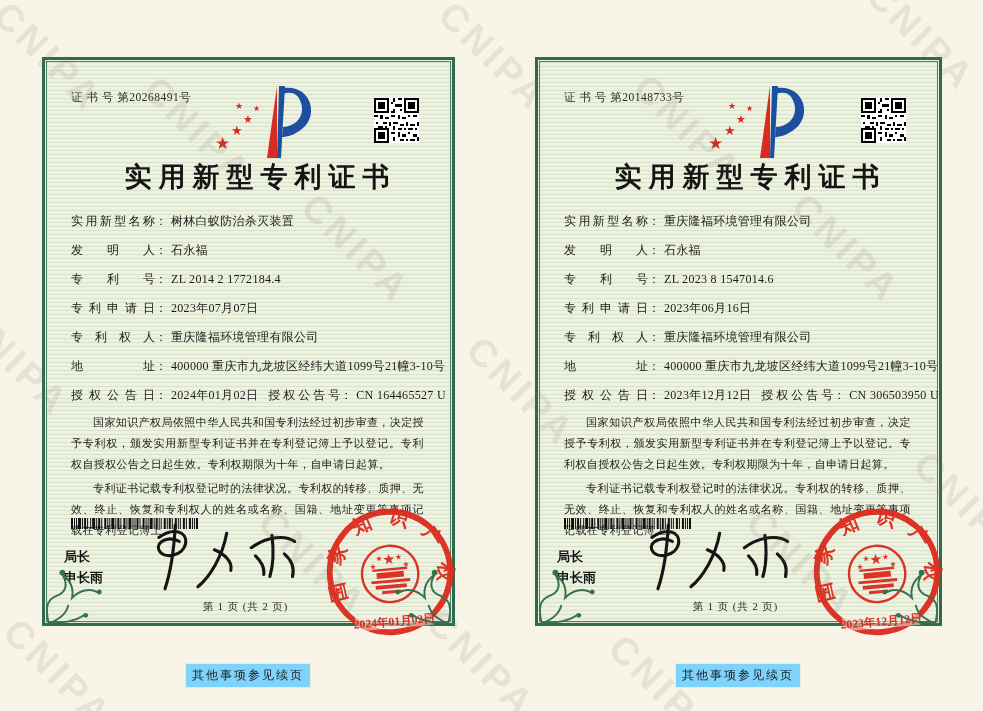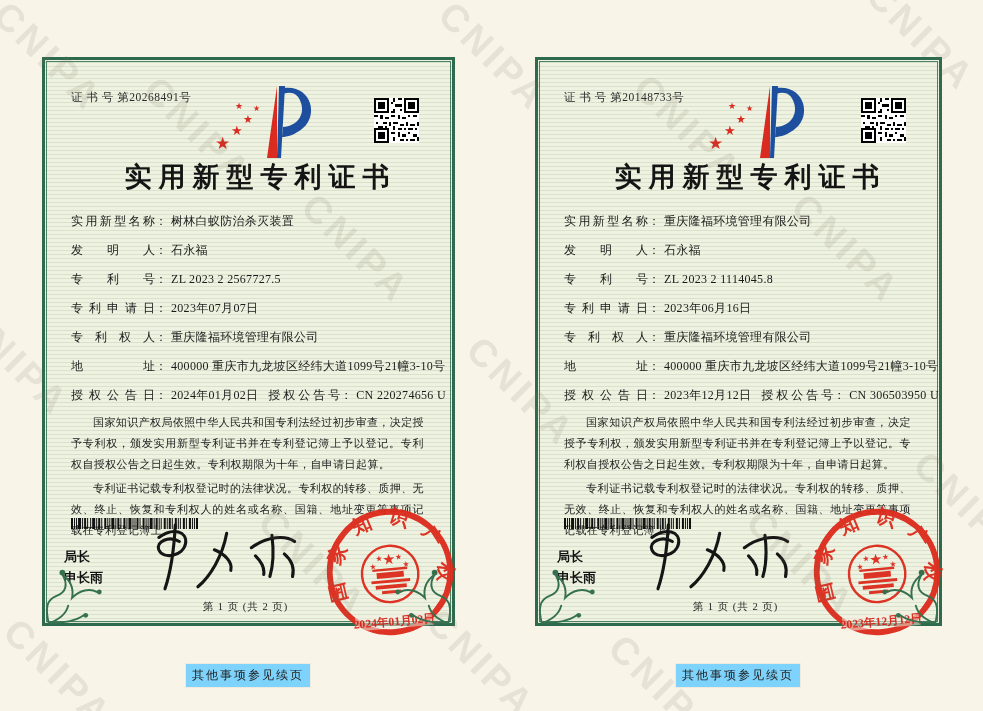--- a/index.html
+++ b/index.html
@@ -116,26 +116,26 @@
         <rect x="2" y="16" width="3" height="3"></rect>
       <path d="M9,0h1v2h-1zM11,0h2v1h-2zM8,2h1v1h-1zM10,3h3v1h-3zM9,5h1v2h-1zM12,5h1v1h-1zM8,6h1v1h-1zM0,8h2v1h-2zM3,8h1v2h-1zM5,9h2v1h-2zM8,8h2v1h-2zM11,8h1v2h-1zM13,9h2v1h-2zM16,8h1v1h-1zM18,8h2v1h-2zM1,11h1v1h-1zM4,11h2v1h-2zM7,11h1v2h-1zM9,11h2v1h-2zM12,12h2v1h-2zM15,11h1v2h-1zM17,12h2v1h-2zM20,11h1v2h-1zM2,13h2v1h-2zM5,13h1v1h-1zM9,13h1v2h-1zM11,14h2v1h-2zM14,14h1v1h-1zM16,14h2v1h-2zM19,14h1v1h-1zM8,16h2v1h-2zM11,16h1v2h-1zM13,17h2v1h-2zM16,16h1v1h-1zM18,17h2v1h-2zM9,18h1v2h-1zM12,19h2v1h-2zM15,19h1v1h-1zM17,19h2v1h-2zM20,18h1v2h-1z"></path>
     </g>
   </svg>
 
   <div class="title">实用新型专利证书</div>
 
   <div class="fields">
     <div class="frow"><span class="flabel">实用新型名称</span><span class="fcolon">：</span><span class="fvalue">树林白蚁防治杀灭装置</span></div>
     <div class="frow"><span class="flabel">发明人</span><span class="fcolon">：</span><span class="fvalue">石永福</span></div>
-    <div class="frow"><span class="flabel">专利号</span><span class="fcolon">：</span><span class="fvalue">ZL 2023 2 2567727.5</span></div>
+    <div class="frow"><span class="flabel">专利号</span><span class="fcolon">：</span><span class="fvalue">ZL 2014 2 1772184.4</span></div>
     <div class="frow"><span class="flabel">专利申请日</span><span class="fcolon">：</span><span class="fvalue">2023年07月07日</span></div>
     <div class="frow"><span class="flabel">专利权人</span><span class="fcolon">：</span><span class="fvalue">重庆隆福环境管理有限公司</span></div>
     <div class="frow"><span class="flabel">地址</span><span class="fcolon">：</span><span class="fvalue">400000 重庆市九龙坡区经纬大道1099号21幢3-10号</span></div>
     <div class="frow">
-      <span class="flabel">授权公告日</span><span class="fcolon">：</span><span class="fvalue">2024年01月02日</span><span class="grant-gap"></span><span class="flabel fl2">授权公告号</span><span class="fcolon">：</span><span class="fvalue">CN 220274656 U</span>
+      <span class="flabel">授权公告日</span><span class="fcolon">：</span><span class="fvalue">2024年01月02日</span><span class="grant-gap"></span><span class="flabel fl2">授权公告号</span><span class="fcolon">：</span><span class="fvalue">CN 164465527 U</span>
     </div>
   </div>
 
   <div class="paras">
     <p>国家知识产权局依照中华人民共和国专利法经过初步审查，决定授予专利权，颁发实用新型专利证书并在专利登记簿上予以登记。专利权自授权公告之日起生效。专利权期限为十年，自申请日起算。</p>
     <p>专利证书记载专利权登记时的法律状况。专利权的转移、质押、无效、终止、恢复和专利权人的姓名或名称、国籍、地址变更等事项记载在专利登记簿上。</p>
   </div>
 
   <svg class="barcode" viewBox="0 0 127 11" preserveAspectRatio="none">
     <path fill="#111" d="M0,0h2v11h-2z M3,0h1v11h-1z M5,0h1v11h-1z M7,0h3v11h-3z M11,0h1v11h-1z M13,0h2v11h-2z M16,0h1v11h-1z M19,0h1v11h-1z M21,0h3v11h-3z M25,0h1v11h-1z M27,0h2v11h-2z M30,0h1v11h-1z M33,0h2v11h-2z M36,0h1v11h-1z M38,0h1v11h-1z M40,0h3v11h-3z M44,0h1v11h-1z M46,0h2v11h-2z M49,0h1v11h-1z M52,0h2v11h-2z M55,0h1v11h-1z M57,0h3v11h-3z M61,0h1v11h-1z M63,0h1v11h-1z M65,0h2v11h-2z M68,0h1v11h-1z M71,0h2v11h-2z M74,0h1v11h-1z M76,0h1v11h-1z M78,0h3v11h-3z M82,0h1v11h-1z M84,0h2v11h-2z M87,0h1v11h-1z M89,0h1v11h-1z M92,0h2v11h-2z M95,0h1v11h-1z M97,0h2v11h-2z M100,0h1v11h-1z M103,0h2v11h-2z M106,0h1v11h-1z M108,0h1v11h-1z M111,0h2v11h-2z M114,0h1v11h-1z M117,0h2v11h-2z M120,0h1v11h-1z M122,0h1v11h-1z M124,0h2v11h-2z"></path>
@@ -234,21 +234,21 @@
         <rect x="2" y="16" width="3" height="3"></rect>
       <path d="M9,0h1v2h-1zM11,0h2v1h-2zM8,2h1v1h-1zM10,3h3v1h-3zM9,5h1v2h-1zM12,5h1v1h-1zM8,6h1v1h-1zM0,8h2v1h-2zM3,8h1v2h-1zM5,9h2v1h-2zM8,8h2v1h-2zM11,8h1v2h-1zM13,9h2v1h-2zM16,8h1v1h-1zM18,8h2v1h-2zM1,11h1v1h-1zM4,11h2v1h-2zM7,11h1v2h-1zM9,11h2v1h-2zM12,12h2v1h-2zM15,11h1v2h-1zM17,12h2v1h-2zM20,11h1v2h-1zM2,13h2v1h-2zM5,13h1v1h-1zM9,13h1v2h-1zM11,14h2v1h-2zM14,14h1v1h-1zM16,14h2v1h-2zM19,14h1v1h-1zM8,16h2v1h-2zM11,16h1v2h-1zM13,17h2v1h-2zM16,16h1v1h-1zM18,17h2v1h-2zM9,18h1v2h-1zM12,19h2v1h-2zM15,19h1v1h-1zM17,19h2v1h-2zM20,18h1v2h-1z"></path>
     </g>
   </svg>
 
   <div class="title">实用新型专利证书</div>
 
   <div class="fields">
     <div class="frow"><span class="flabel">实用新型名称</span><span class="fcolon">：</span><span class="fvalue">重庆隆福环境管理有限公司</span></div>
     <div class="frow"><span class="flabel">发明人</span><span class="fcolon">：</span><span class="fvalue">石永福</span></div>
-    <div class="frow"><span class="flabel">专利号</span><span class="fcolon">：</span><span class="fvalue">ZL 2023 2 1114045.8</span></div>
+    <div class="frow"><span class="flabel">专利号</span><span class="fcolon">：</span><span class="fvalue">ZL 2023 8 1547014.6</span></div>
     <div class="frow"><span class="flabel">专利申请日</span><span class="fcolon">：</span><span class="fvalue">2023年06月16日</span></div>
     <div class="frow"><span class="flabel">专利权人</span><span class="fcolon">：</span><span class="fvalue">重庆隆福环境管理有限公司</span></div>
     <div class="frow"><span class="flabel">地址</span><span class="fcolon">：</span><span class="fvalue">400000 重庆市九龙坡区经纬大道1099号21幢3-10号</span></div>
     <div class="frow">
       <span class="flabel">授权公告日</span><span class="fcolon">：</span><span class="fvalue">2023年12月12日</span><span class="grant-gap"></span><span class="flabel fl2">授权公告号</span><span class="fcolon">：</span><span class="fvalue">CN 306503950 U</span>
     </div>
   </div>
 
   <div class="paras">
     <p>国家知识产权局依照中华人民共和国专利法经过初步审查，决定授予专利权，颁发实用新型专利证书并在专利登记簿上予以登记。专利权自授权公告之日起生效。专利权期限为十年，自申请日起算。</p>

